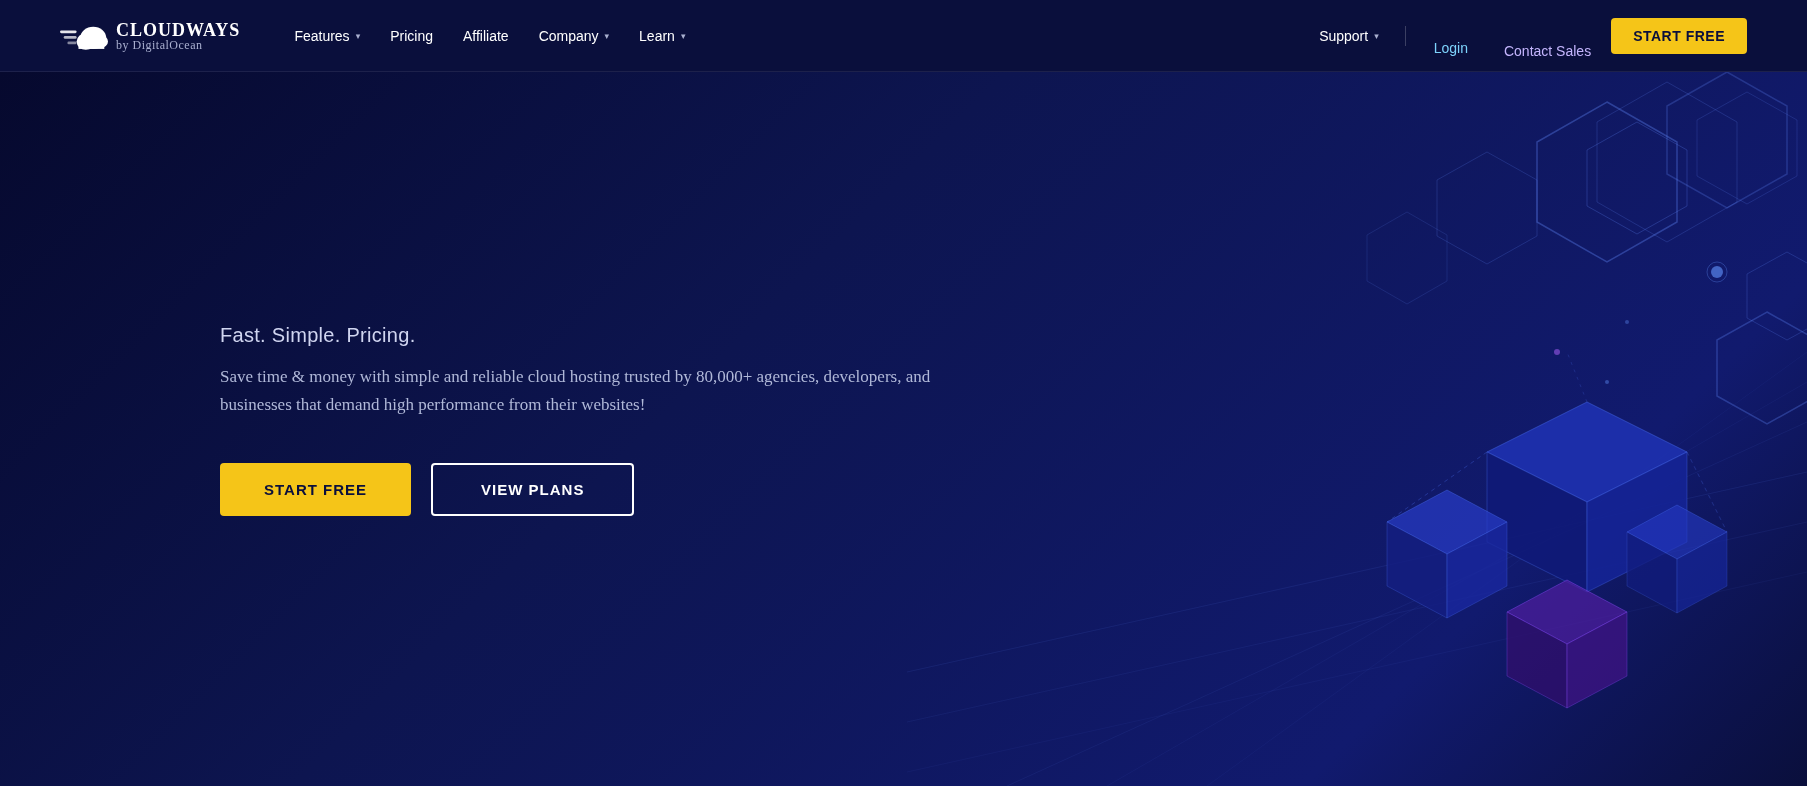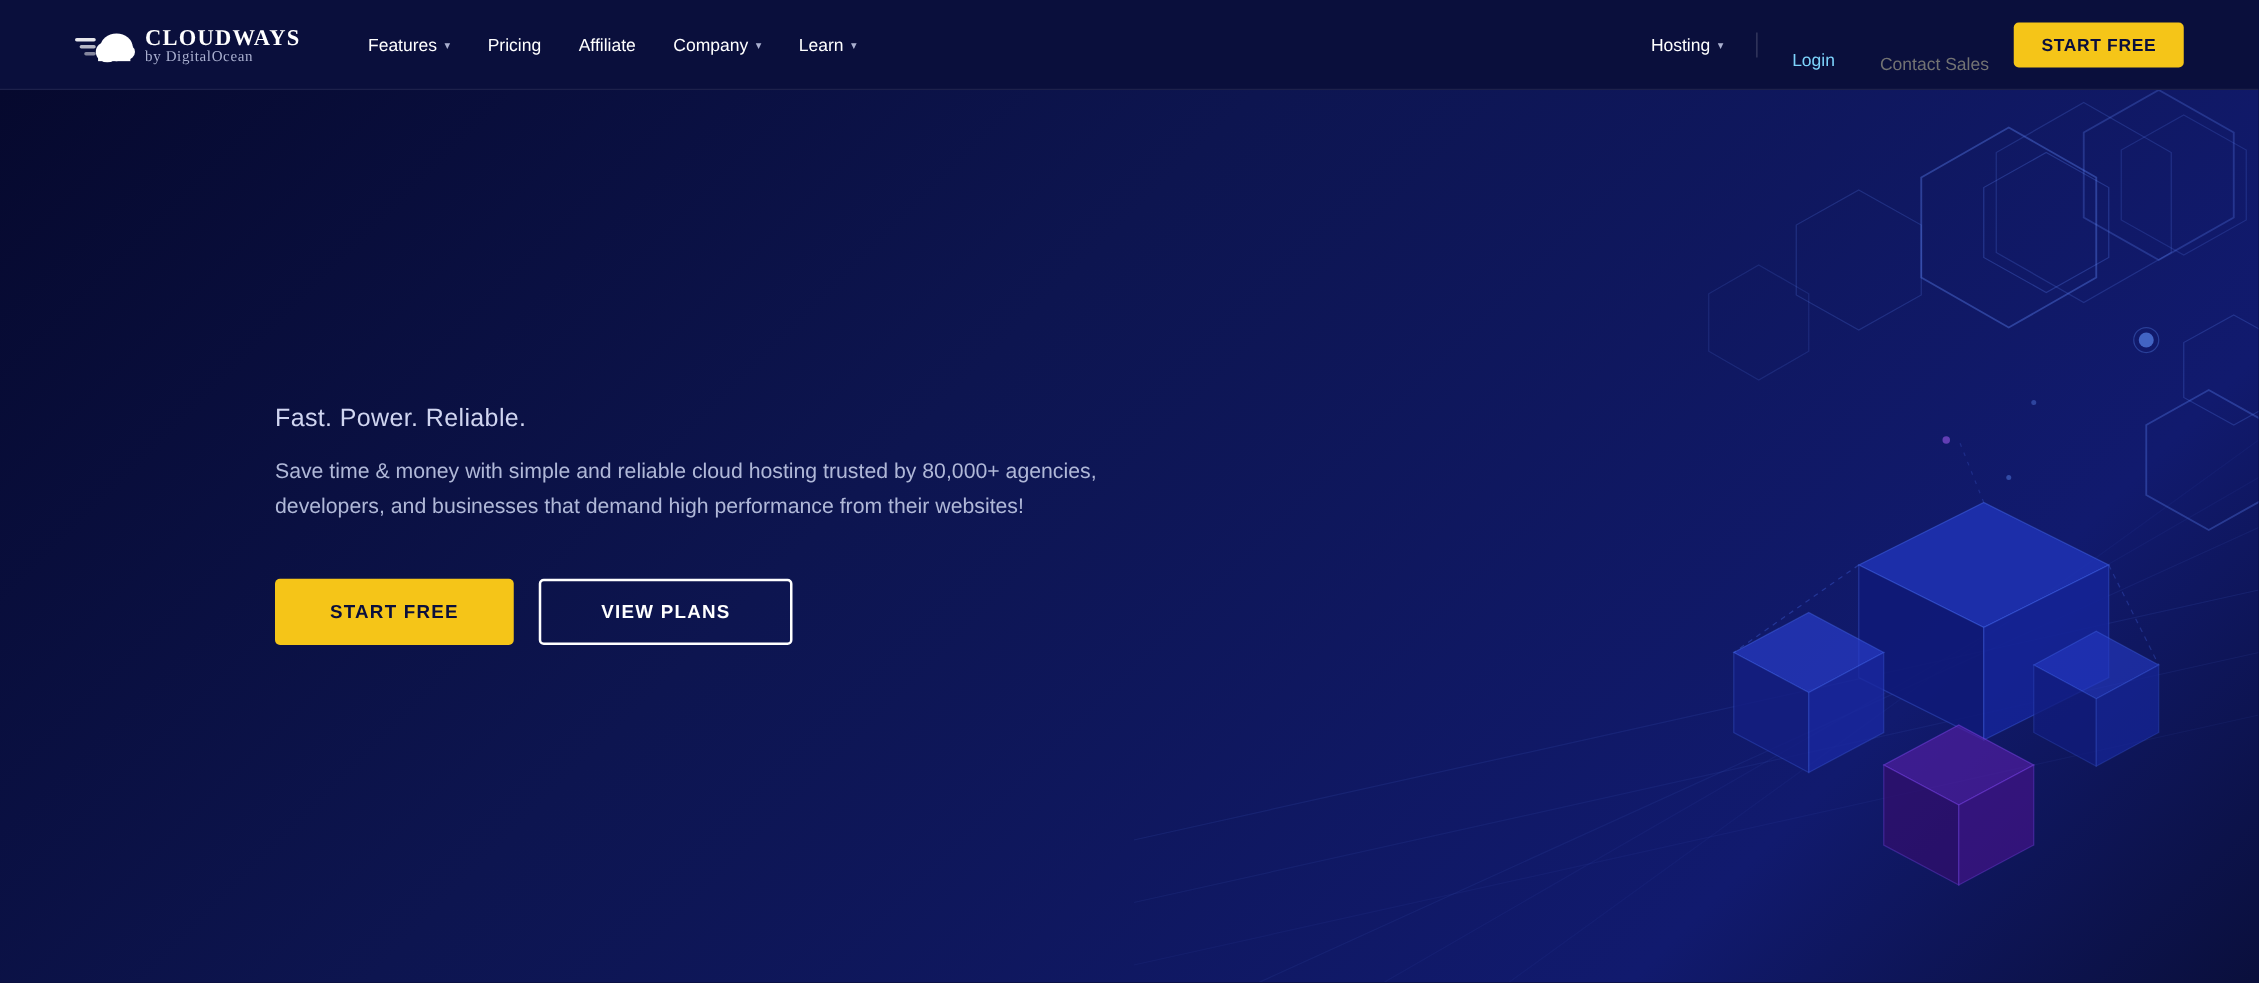--- a/index.html
+++ b/index.html
@@ -102,21 +102,21 @@
       color: #7dd3fc;
       background: transparent;
       border: none;
       cursor: pointer;
       margin-top: 24px;
     }
 
     .btn-contact {
       padding: 8px 16px;
       font-size: 14px;
-      color: #737373;
+      color: #c4b5fd;
       background: transparent;
       border: none;
       cursor: pointer;
       margin-top: 31px;
     }
 
     .btn-start-nav {
       padding: 10px 22px;
       font-size: 14px;
       font-weight: 700;
@@ -161,20 +161,21 @@
       margin-bottom: 28px;
       letter-spacing: -1px;
     }
 
     .hero-description {
       font-size: 17px;
       color: #b0b8d8;
       line-height: 1.65;
       max-width: 740px;
       margin-bottom: 44px;
+      font-family: Liberation Serif, serif;
     }
 
     .hero-buttons {
       display: flex;
       gap: 20px;
       align-items: center;
       margin-bottom: 18px;
     }
 
     .btn-start-hero {
@@ -247,21 +248,21 @@
       <span class="nav-chevron">▾</span>
     </a>
     <a class="nav-item">
       <span>Learn</span>
       <span class="nav-chevron">▾</span>
     </a>
   </div>
 
   <div class="nav-right">
     <a class="nav-item">
-      <span>Hosting</span>
+      <span>Support</span>
       <span class="nav-chevron">▾</span>
     </a>
     <div class="nav-divider"></div>
     <button class="btn-login">Login</button>
     <button class="btn-contact">Contact Sales</button>
     <button class="btn-start-nav">START FREE</button>
   </div>
 </nav>
 
 <section class="hero">
@@ -314,21 +315,21 @@
       <line x1="580" y1="380" x2="480" y2="450" stroke="rgba(80,120,255,0.3)" stroke-width="1" stroke-dasharray="4,4"></line>
       <line x1="780" y1="380" x2="820" y2="460" stroke="rgba(80,120,255,0.25)" stroke-width="1" stroke-dasharray="4,4"></line>
       <line x1="680" y1="330" x2="660" y2="280" stroke="rgba(80,120,255,0.2)" stroke-width="1" stroke-dasharray="3,5"></line>
 
       <polygon points="860,240 910,268 910,324 860,352 810,324 810,268" stroke="rgba(100,140,255,0.3)" stroke-width="1.5" fill="none"></polygon>
       <polygon points="880,180 920,202 920,246 880,268 840,246 840,202" stroke="rgba(100,140,255,0.22)" stroke-width="1" fill="none"></polygon>
     </svg>
   </div>
 
   <div class="hero-content">
-    <p class="hero-tagline">Fast. Power. Reliable.</p>
+    <p class="hero-tagline">Fast. Simple. Pricing.</p>
 
 
     <p class="hero-description">Save time &amp; money with simple and reliable cloud hosting trusted by 80,000+ agencies, developers, and businesses that demand high performance from their websites!</p>
 
     <div class="hero-buttons">
       <button class="btn-start-hero">START FREE</button>
       <button class="btn-view-plans">VIEW PLANS</button>
     </div>
 
   </div>

